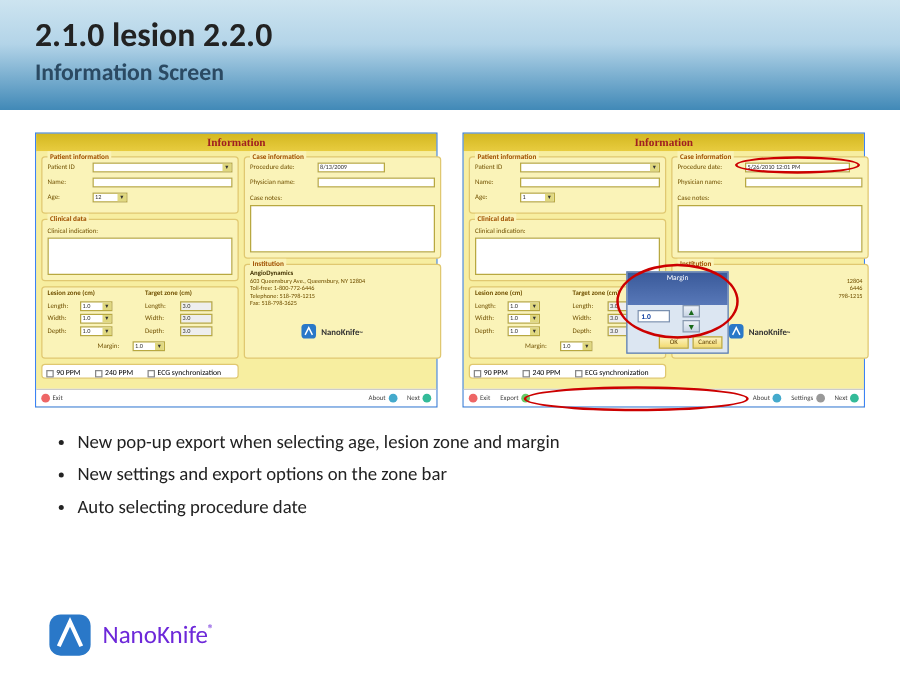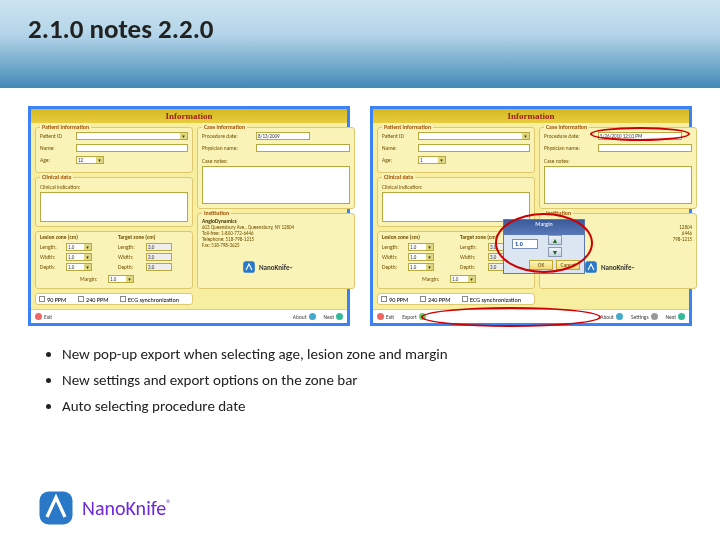--- a/index.html
+++ b/index.html
@@ -2,60 +2,61 @@
 <html><head>
 <meta charset="utf-8">
 <style>
   * { box-sizing: border-box; margin: 0; padding: 0; }
   body { width: 720px; height: 540px; font-family: Calibri, Arial, sans-serif; background: #fff; position: relative; overflow: hidden; }
   .header { height: 88px; background: linear-gradient(180deg, #cde4f0 0%, #b3d4e8 40%, #4189b7 100%); padding: 12px 28px 0; position: relative; }
   .header::after { content:""; position:absolute; right:0; top:0; width:140px; height:88px; background: radial-gradient(circle at 650px 30px, rgba(255,255,255,.25) 2px, transparent 2px) 0 0/22px 22px; opacity:.5;}
   .title { font-size: 27px; font-weight: bold; color: #222; }
   .subtitle { font-size: 19px; font-weight: bold; color: #2b4a63; margin-top: 2px; }
   .shots { display: flex; gap: 20px; padding: 18px 28px 6px; }
-  .shot { position: relative; background: #f8f0a8; border: 3px solid #3b82f6; font-size: 6.2px; padding: 0; }
+  .shot { position: relative; background: #f8f0a8; border: 1px solid #3b82f6; font-size: 6.2px; padding: 0; }
   .shot.left { width: 330px; height: 220px; }
   .shot.right { width: 330px; height: 220px; }
   .titlebar { width: 100%; height: 14px; background: linear-gradient(#d4b820,#e8cc40); text-align: center; color: #a02020; font-weight: bold; font-size: 9px; line-height: 14px; font-family: Georgia, serif; }
   .body { position: relative; width: 100%; height: calc(100% - 28px); background: #f7eea0; }
   .grp { position: absolute; border: 1px solid #e0c870; border-radius: 3px; background: #faf3b8; }
   .grp-title { position: absolute; top: -5px; left: 4px; font-size: 5.8px; font-weight: bold; color: #a05000; background: #faf3b8; padding: 0 2px; }
   .lbl { position: absolute; font-size: 5.5px; color: #705000; }
   .fld { position: absolute; background: #fff; border: 1px solid #b8a840; height: 8px; font-size: 5px; padding: 0 1px; line-height: 7px; color: #333; }
   .fld.dd::after { content: "▾"; position: absolute; right: 0; top: 0; width: 7px; height: 100%; background: #e0d880; text-align: center; font-size: 5px; line-height: 7px; }
   .txtarea { position: absolute; background: #fff; border: 1px solid #b8a840; }
   .nklogo { position: absolute; display: flex; align-items: center; gap: 3px; }
   .nklogo svg { width: 14px; height: 14px; }
   .nklogo .txt { font-size: 7px; font-weight: bold; color: #333; }
   .nklogo .txt .tm { font-size: 4px; }
   .footer { position: absolute; bottom: 0; left: 0; right: 0; height: 14px; background: #fff; border-top: 1px solid #ccc; font-size: 5.5px; display: flex; align-items: center; padding: 0 4px; color: #444; }
   .foot-item { display: flex; align-items: center; gap: 2px; margin-right: 8px; }
   .foot-item .ico { width: 7px; height: 7px; border-radius: 50%; background: #9cf; display: inline-block; }
-  .chk { display: inline-flex; align-items: flex-start; gap: 2px; margin-right: 4px; }
+  .chk { display: inline-flex; align-items: flex-end; gap: 2px; margin-right: 4px; }
   .chk .box { width: 6px; height: 6px; border: 1px solid #888; background: #fff; display: inline-block; }
   .oval { position: absolute; border: 2px solid #c00; border-radius: 50%; background: transparent; }
   .popup { position: absolute; width: 82px; border: 1px solid #5a7aa8; background: #dce6f2; font-size: 6px;}
-  .popup-title { background: linear-gradient(#3a5a9a,#5878b8); color: #fff; font-size: 6px; text-align: center; height: 15px; line-height: 9px; }
+  .popup-title { background: linear-gradient(#3a5a9a,#5878b8); color: #fff; font-size: 6px; text-align: center; height: 26px; line-height: 9px; }
   .popup-body { padding: 4px; position: relative; height: 38px;}
   .popup .ipt { width: 26px; height: 10px; border: 1px solid #7a90b0; background: #fff; color: #1040a0; font-weight: bold; text-align: left; padding-left: 2px; line-height: 9px; position: absolute; left: 8px; top: 4px;}
   .popup .arrow { position: absolute; width: 14px; height: 10px; background: linear-gradient(#eef2f8,#c8d4e4); border: 1px solid #8a9ab0; text-align: center; font-size: 7px; line-height: 9px; color: #1a6a1a; }
   .popup .btns { position: absolute; bottom: 3px; right: 4px; display: flex; gap: 3px; }
   .popup .btn { width: 24px; height: 10px; background: linear-gradient(#fdf3c0,#f2da70); border: 1px solid #c0a830; font-size: 5.5px; line-height: 9px; text-align: center; color: #604000; }
   .bullets { padding: 10px 50px 0 62px; font-size: 15px; line-height: 1.6; color: #222; }
   .bullets li { margin-bottom: 2px; }
   .bottomlogo { position: absolute; left: 38px; bottom: 14px; display: flex; align-items: center; gap: 8px; }
   .bottomlogo .txt { font-size: 20px; font-weight: normal; color: #6d28d9; }
   .bottomlogo .reg { font-size: 10px; vertical-align: super; }
   .spacer { flex: 1; }
 </style>
 </head>
 <body>
 
 <div class="header">
-  <div class="title">2.1.0 notes 2.2.0</div>
+  <div class="title">2.1.0 lesion 2.2.0</div>
+  <div class="subtitle">Information Screen</div>
 </div>
 
 <div class="shots">
 
   <div class="shot left">
     <div class="titlebar">Information</div>
     <div class="body">
 
       <div class="grp" style="left:4px; top:4px; width:158px; height:46px;">
         <div class="grp-title">Patient information</div>

